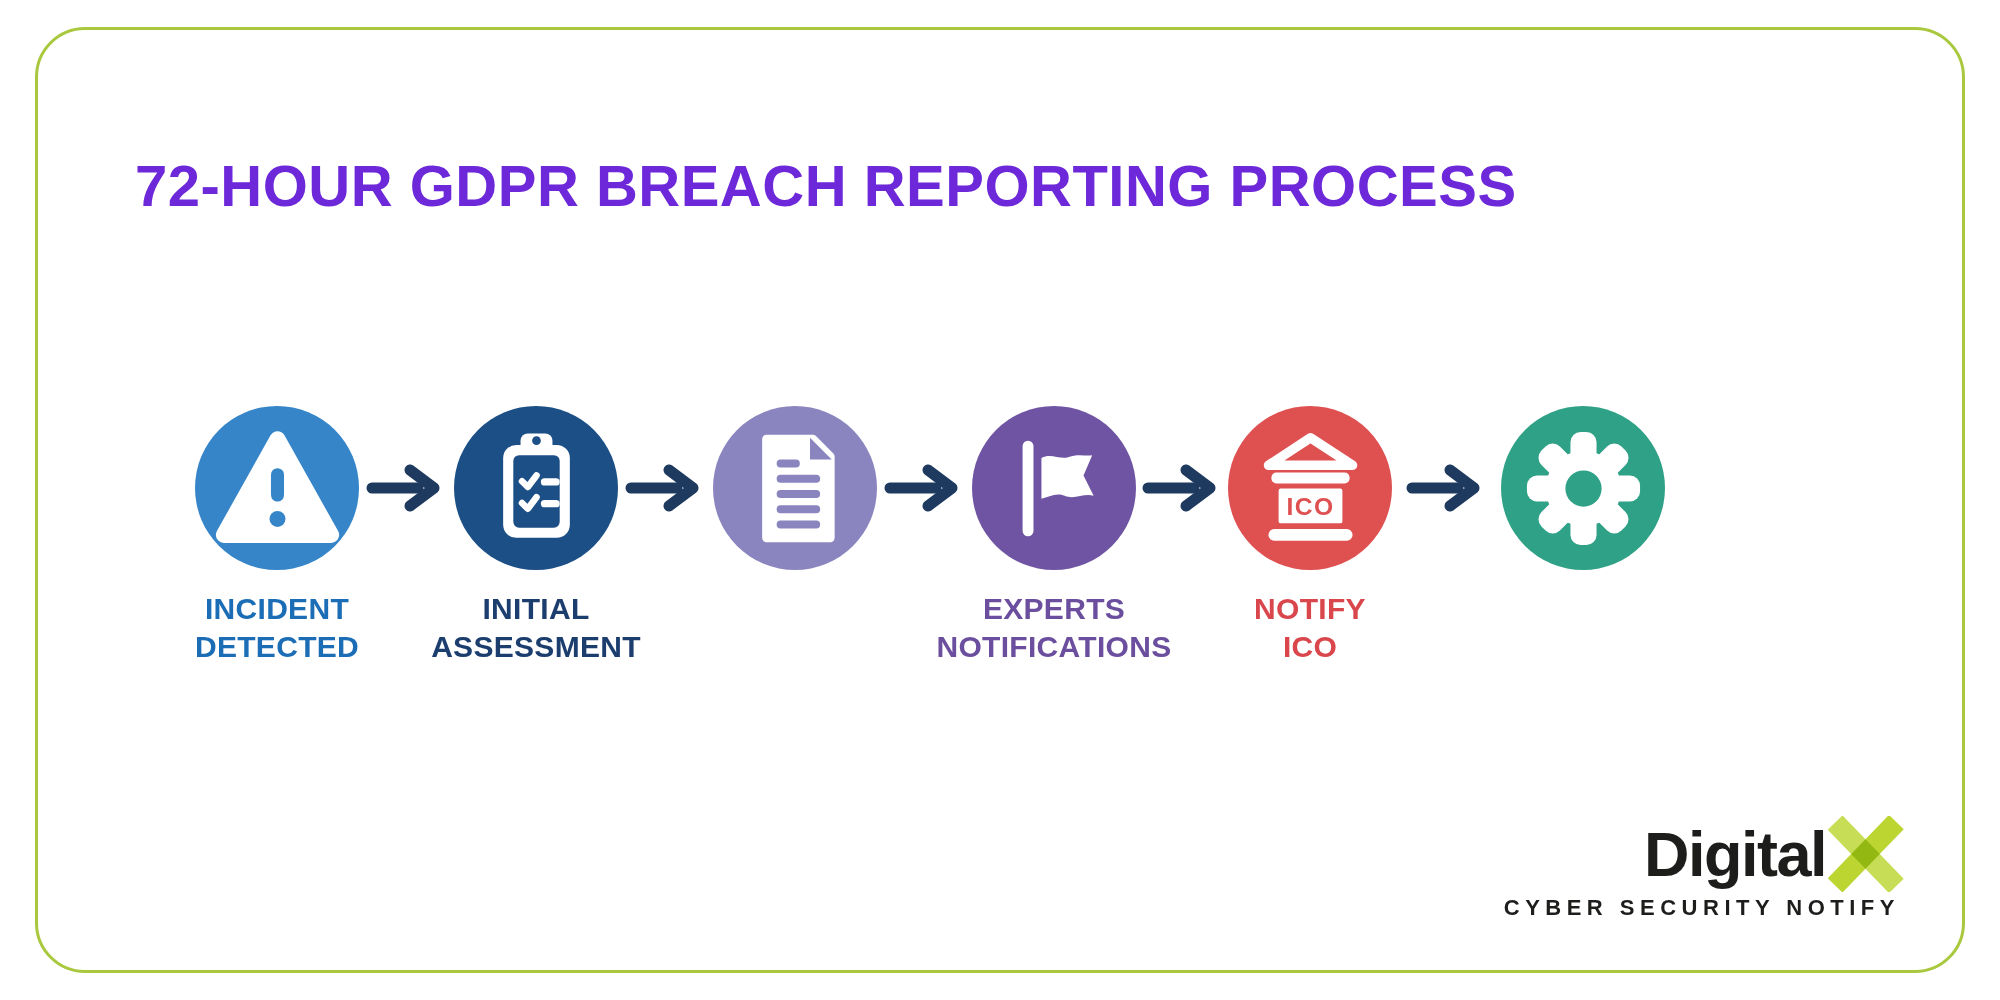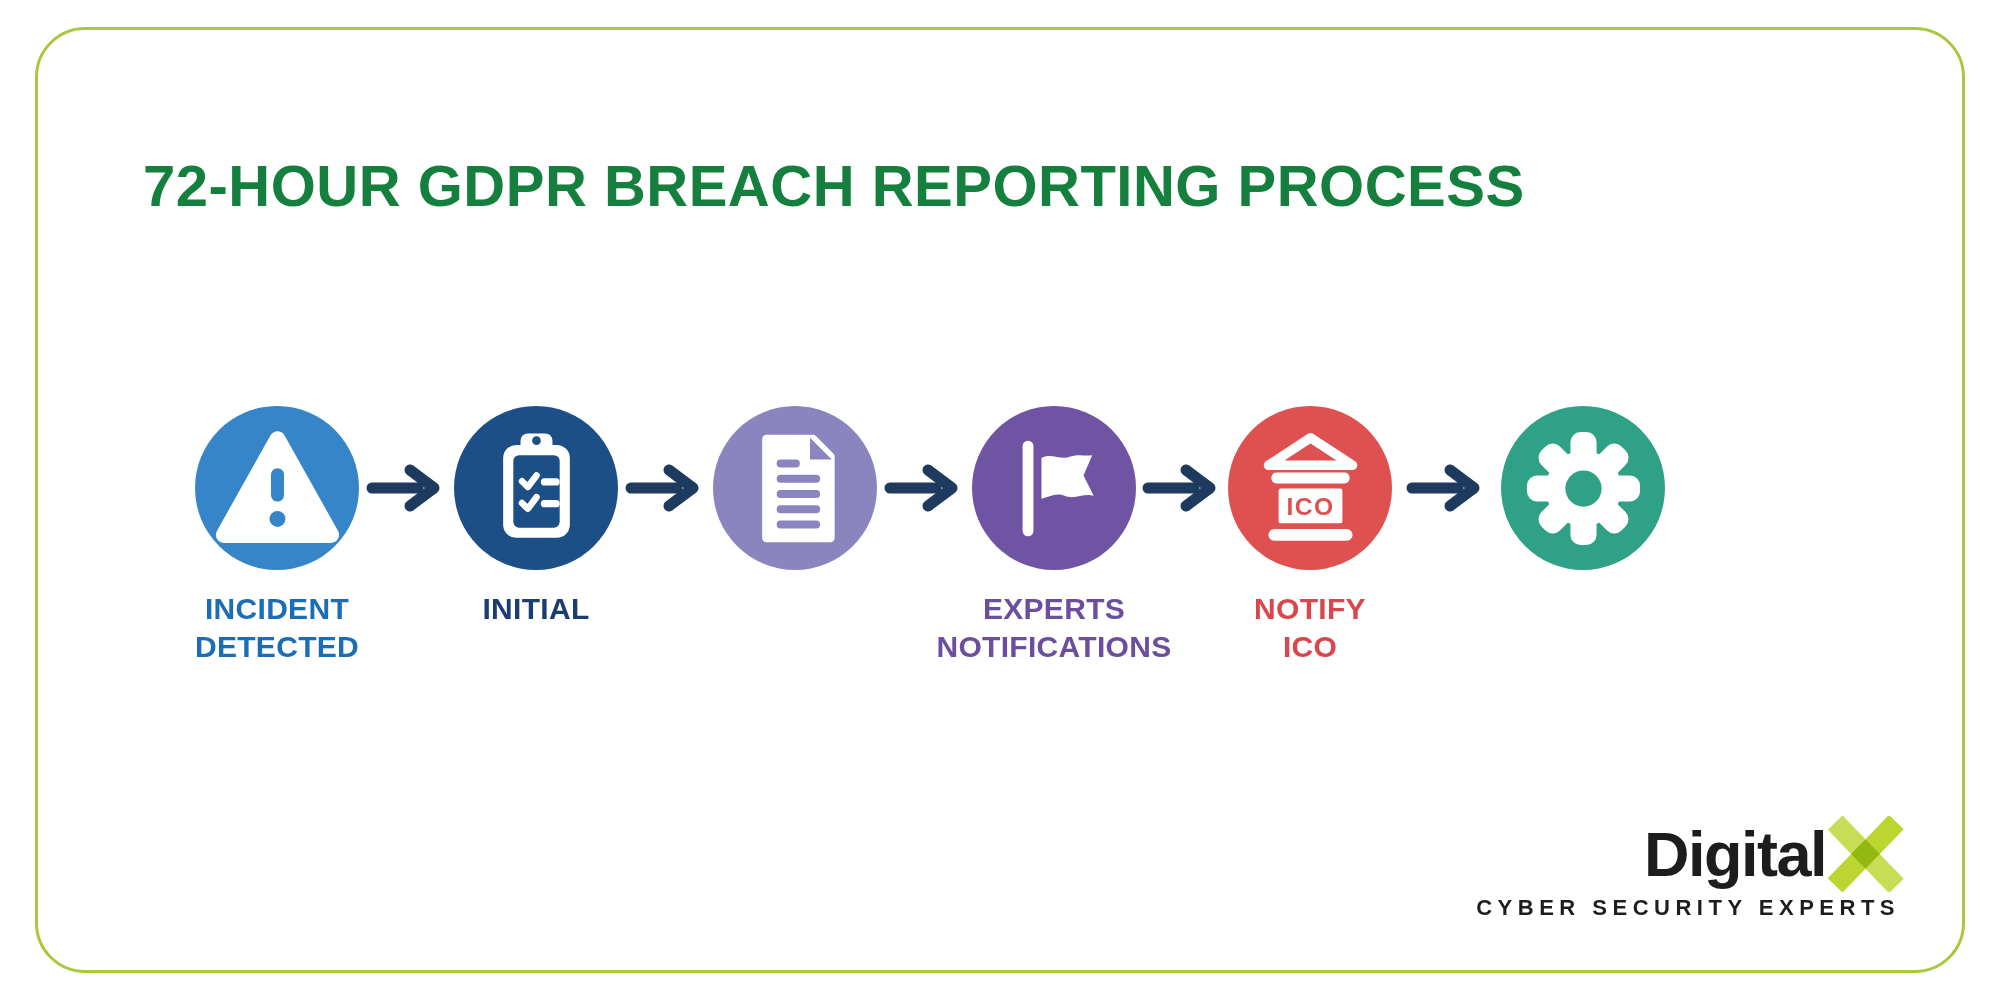--- a/index.html
+++ b/index.html
@@ -35,21 +35,21 @@
   
   .s0{left:117px}.s1{left:376px}.s2{left:635px}.s3{left:894px}.s4{left:1150px}.s5{left:1423px}
   
   .a0{left:366px}.a1{left:625px}.a2{left:884px}.a3{left:1142px}.a4{left:1406px}
 </style>
 </head>
 <body>
 
 <div class="card" style="border-color: rgb(169, 200, 62);"></div>
 
-<div class="title" style="color: #15803d; margin-left: 8px;">72-HOUR GDPR BREACH REPORTING PROCESS</div>
+<div class="title" style="color: #6d28d9;">72-HOUR GDPR BREACH REPORTING PROCESS</div>
 
 <div class="step s0">
   <div class="circle" style="background: rgb(53, 133, 200); color: rgb(53, 133, 200);">
     <svg viewBox="0 0 100 100">
       <polygon points="50,16 87,82 13,82" fill="#fff" stroke="#fff" stroke-width="11" stroke-linejoin="round"></polygon>
       <rect x="45.5" y="36" width="9" height="23" rx="4.5" fill="currentColor"></rect>
       <circle cx="50" cy="71" r="5.5" fill="currentColor"></circle>
     </svg>
   </div>
   <div class="label" style="color: rgb(27, 109, 182);">
@@ -66,20 +66,21 @@
       <rect x="39" y="12" width="22" height="13" rx="5" fill="#fff"></rect>
       <circle cx="50" cy="17" r="3" fill="currentColor"></circle>
       <polyline points="40,45 44,49 50,41" stroke="#fff" stroke-width="4.5" fill="none" stroke-linecap="round" stroke-linejoin="round"></polyline>
       <rect x="53" y="43" width="13" height="5" rx="2.5" fill="#fff"></rect>
       <polyline points="40,60 44,64 50,56" stroke="#fff" stroke-width="4.5" fill="none" stroke-linecap="round" stroke-linejoin="round"></polyline>
       <rect x="53" y="58" width="13" height="5" rx="2.5" fill="#fff"></rect>
     </svg>
   </div>
   <div class="label" style="color: rgb(28, 62, 110);">
     <span>INITIAL</span>
+    <span>ASSESSMENT</span>
   </div>
 </div>
 
 <div class="step s2">
   <div class="circle" style="background: rgb(139, 133, 191); color: rgb(139, 133, 191);">
     <svg viewBox="0 0 100 100">
       <path d="M30 16 L62 16 L74 28 L74 84 L30 84 Z" fill="#fff" stroke="#fff" stroke-width="6" stroke-linejoin="round"></path>
       <path d="M60 15 L75 30 L60 30 Z" fill="currentColor"></path>
       <rect x="37" y="30" width="16" height="5.5" rx="2.7" fill="currentColor"></rect>
       <rect x="37" y="40.5" width="30" height="5.5" rx="2.7" fill="currentColor"></rect>
@@ -166,14 +167,14 @@
 </div>
 
 <div class="logo">
   <div class="logo-row" style="color: rgb(29, 29, 27);">
     <span>Digital</span>
     <svg class="logo-x" viewBox="0 0 100 100" style="color: rgb(188, 213, 49);">
       <rect x="36" y="-8" width="27" height="116" transform="rotate(-44 50 50)" fill="currentColor" opacity="0.82"></rect>
       <rect x="36" y="-8" width="27" height="116" transform="rotate(44 50 50)" fill="currentColor" style="mix-blend-mode:multiply"></rect>
     </svg>
   </div>
-  <div class="logo-tagline" style="color: rgb(29, 29, 27);">CYBER SECURITY EXPERTS</div>
+  <div class="logo-tagline" style="color: rgb(29, 29, 27);">CYBER SECURITY NOTIFY</div>
 </div>
 
 </body></html>

